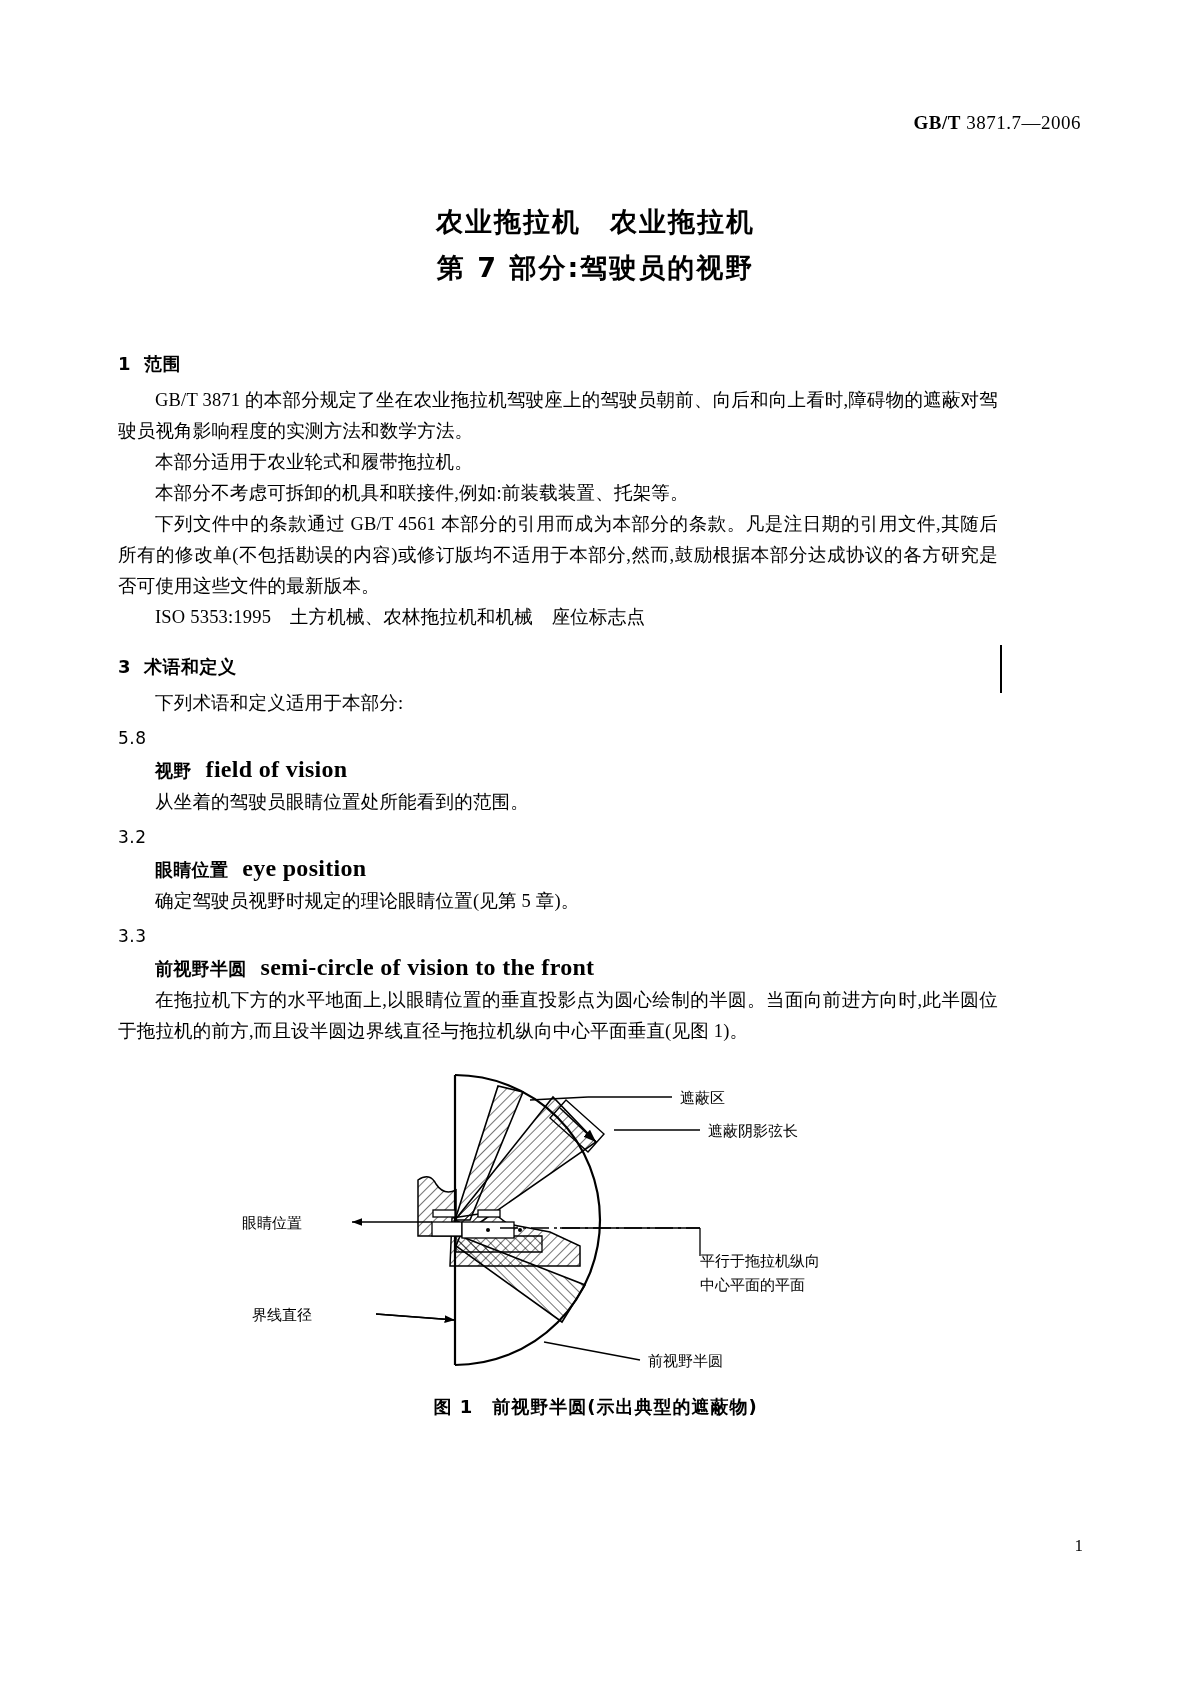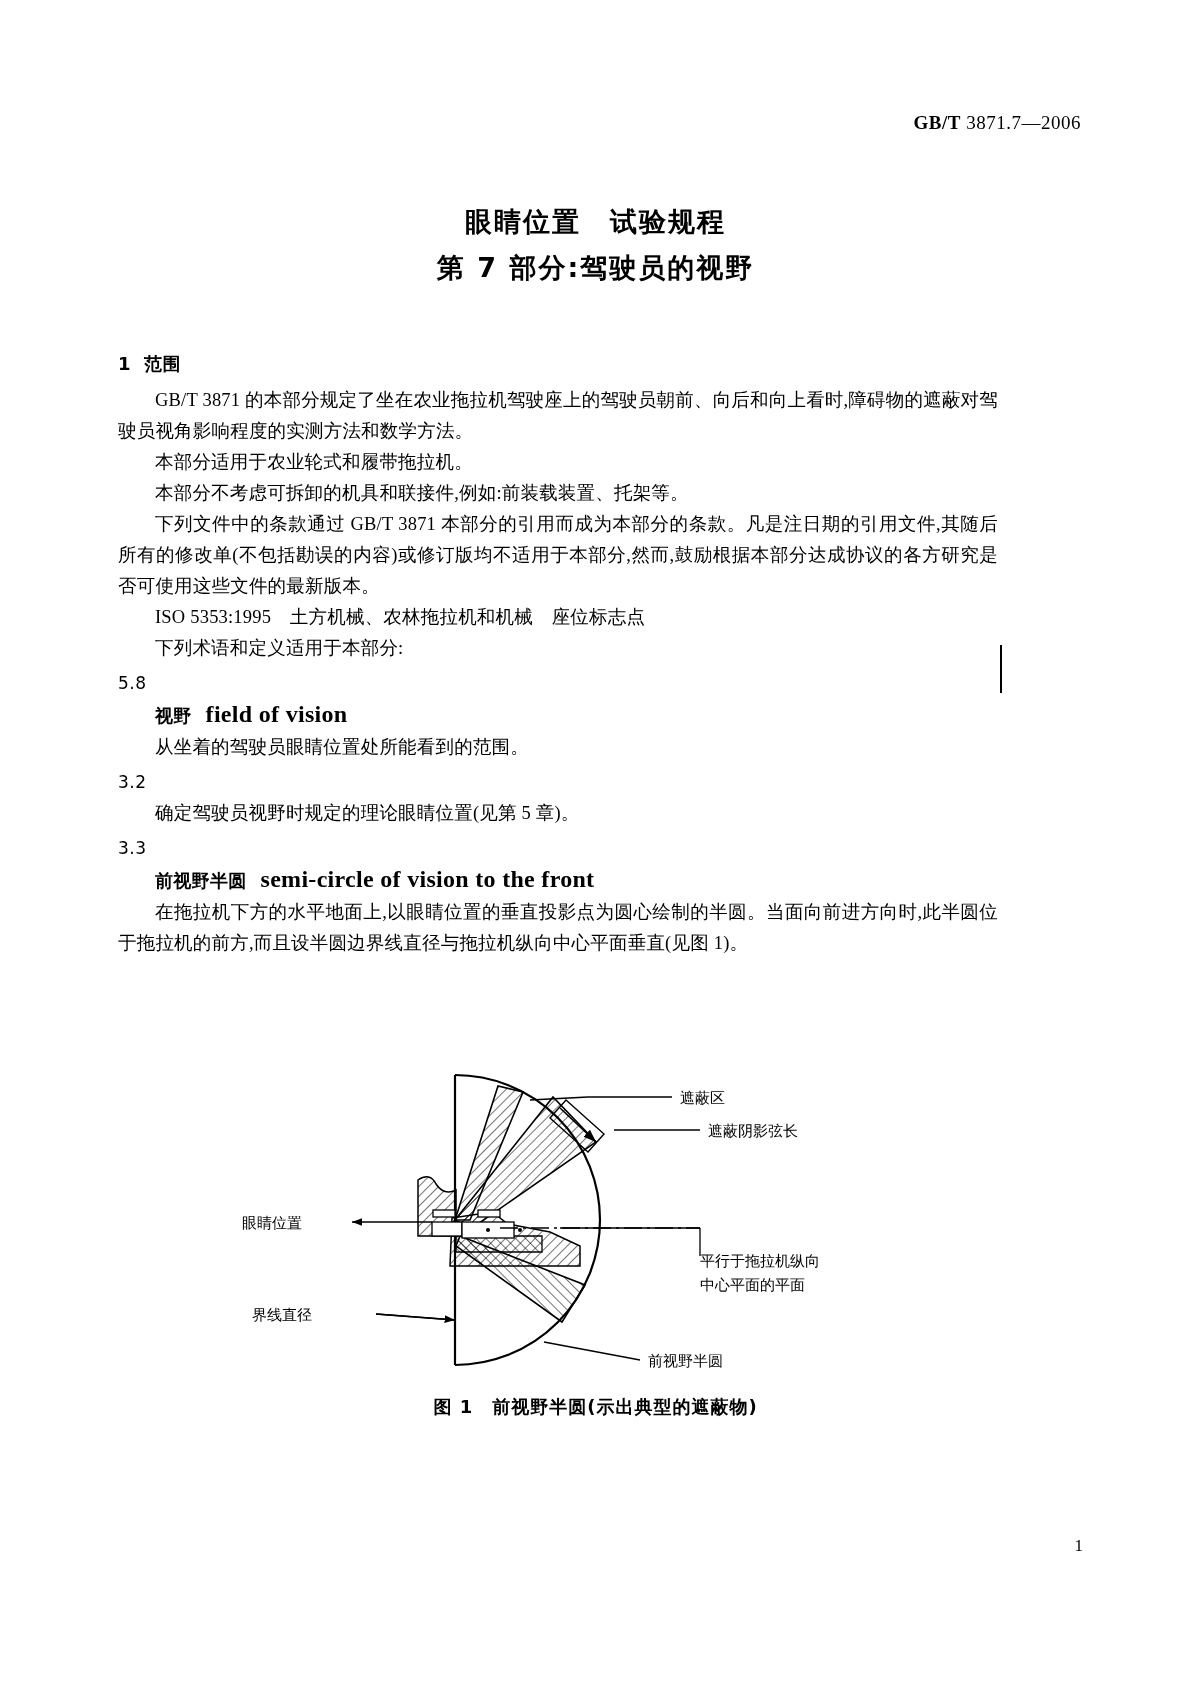--- a/index.html
+++ b/index.html
@@ -176,46 +176,52 @@
 </style>
 </head>
 <body>
 
 <div class="page">
 
   <div class="running-header">
     <span class="gb">GB/T</span><span> 3871.7—2006</span>
   </div>
 
-  <div class="doc-title">眼睛位置　试验规程</div>
+  <div class="doc-title">农业拖拉机　农业拖拉机</div>
   <div class="doc-subtitle">第 7 部分:驾驶员的视野</div>
 
   <div class="change-bar"></div>
 
   <div class="content">
 
     <div class="sec-head first-head">
       <span class="num">1</span><span>范围</span>
     </div>
     <p class="para">GB/T 3871 的本部分规定了坐在农业拖拉机驾驶座上的驾驶员朝前、向后和向上看时,障碍物的遮蔽对驾驶员视角影响程度的实测方法和数学方法。</p>
     <p class="noind">本部分适用于农业轮式和履带拖拉机。</p>
     <p class="noind">本部分不考虑可拆卸的机具和联接件,例如:前装载装置、托架等。</p>
 
-    <p class="para">下列文件中的条款通过 GB/T 3871 本部分的引用而成为本部分的条款。凡是注日期的引用文件,其随后所有的修改单(不包括勘误的内容)或修订版均不适用于本部分,然而,鼓励根据本部分达成协议的各方研究是否可使用这些文件的最新版本。</p>
+    <p class="para">下列文件中的条款通过 GB/T 4561 本部分的引用而成为本部分的条款。凡是注日期的引用文件,其随后所有的修改单(不包括勘误的内容)或修订版均不适用于本部分,然而,鼓励根据本部分达成协议的各方研究是否可使用这些文件的最新版本。</p>
     <p class="ref-item">ISO 5353:1995　土方机械、农林拖拉机和机械　座位标志点</p>
 
+    <div class="sec-head">
+      <span class="num">3</span><span>术语和定义</span>
+    </div>
     <p class="noind">下列术语和定义适用于本部分:</p>
 
     <div class="clause-num">5.8</div>
     <div class="term-line">
       <span class="term-zh">视野</span><span class="term-en">field of vision</span>
     </div>
     <p class="term-def">从坐着的驾驶员眼睛位置处所能看到的范围。</p>
 
     <div class="clause-num">3.2</div>
+    <div class="term-line">
+      <span class="term-zh">眼睛位置</span><span class="term-en">eye position</span>
+    </div>
     <p class="term-def">确定驾驶员视野时规定的理论眼睛位置(见第 5 章)。</p>
 
     <div class="clause-num">3.3</div>
     <div class="term-line">
       <span class="term-zh">前视野半圆</span><span class="term-en">semi-circle of vision to the front</span>
     </div>
     <p class="para">在拖拉机下方的水平地面上,以眼睛位置的垂直投影点为圆心绘制的半圆。当面向前进方向时,此半圆位于拖拉机的前方,而且设半圆边界线直径与拖拉机纵向中心平面垂直(见图 1)。</p>
 
   </div>
 

